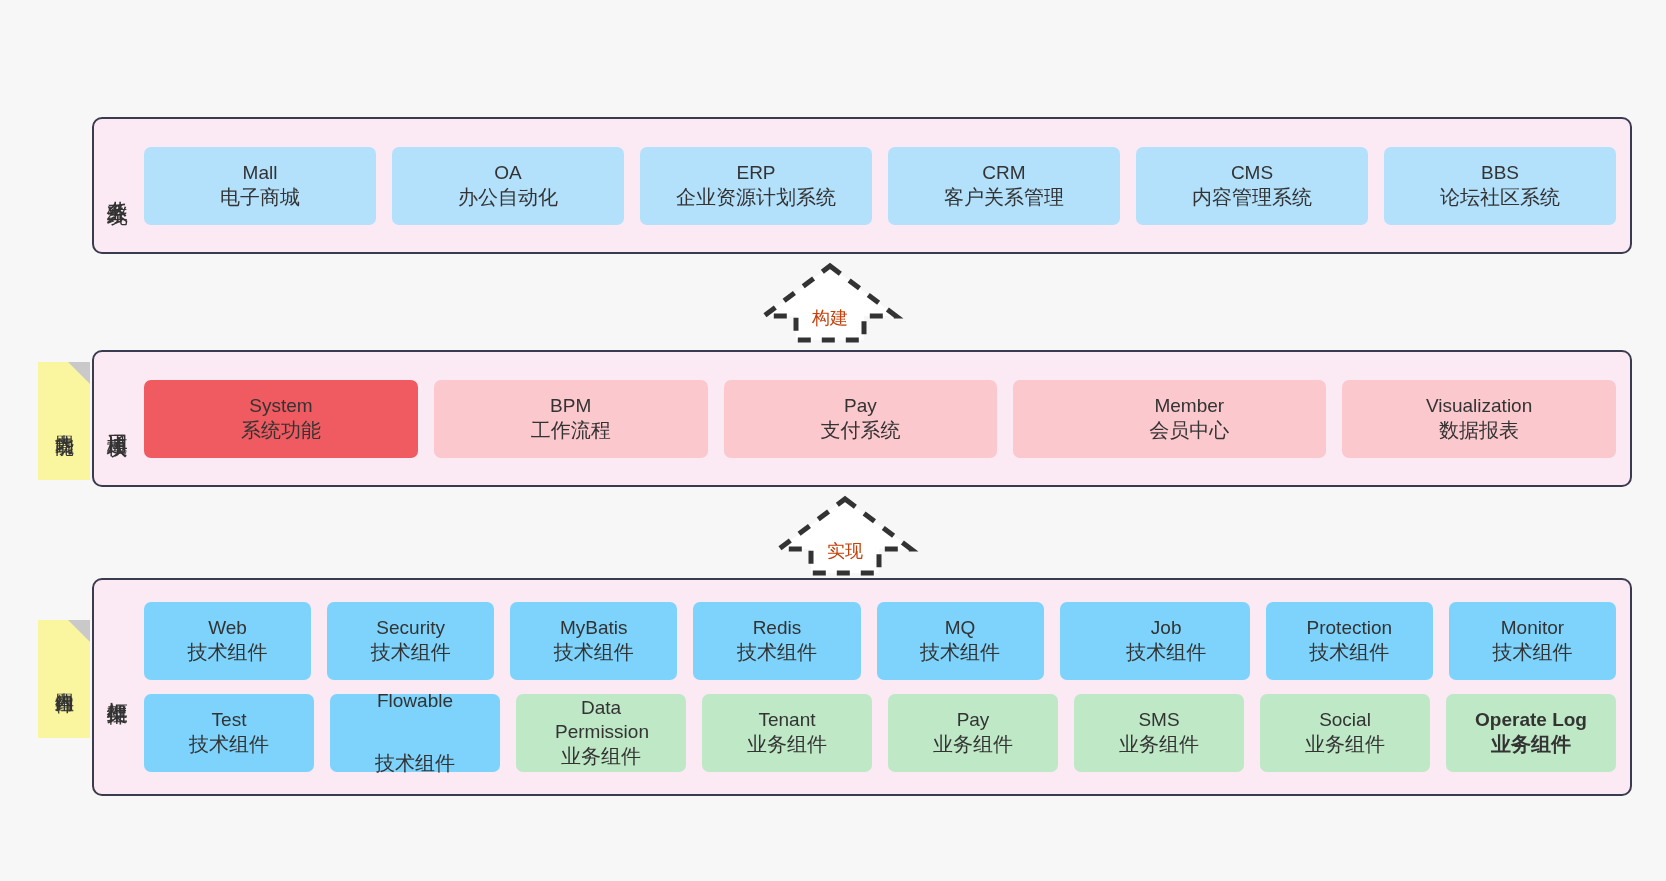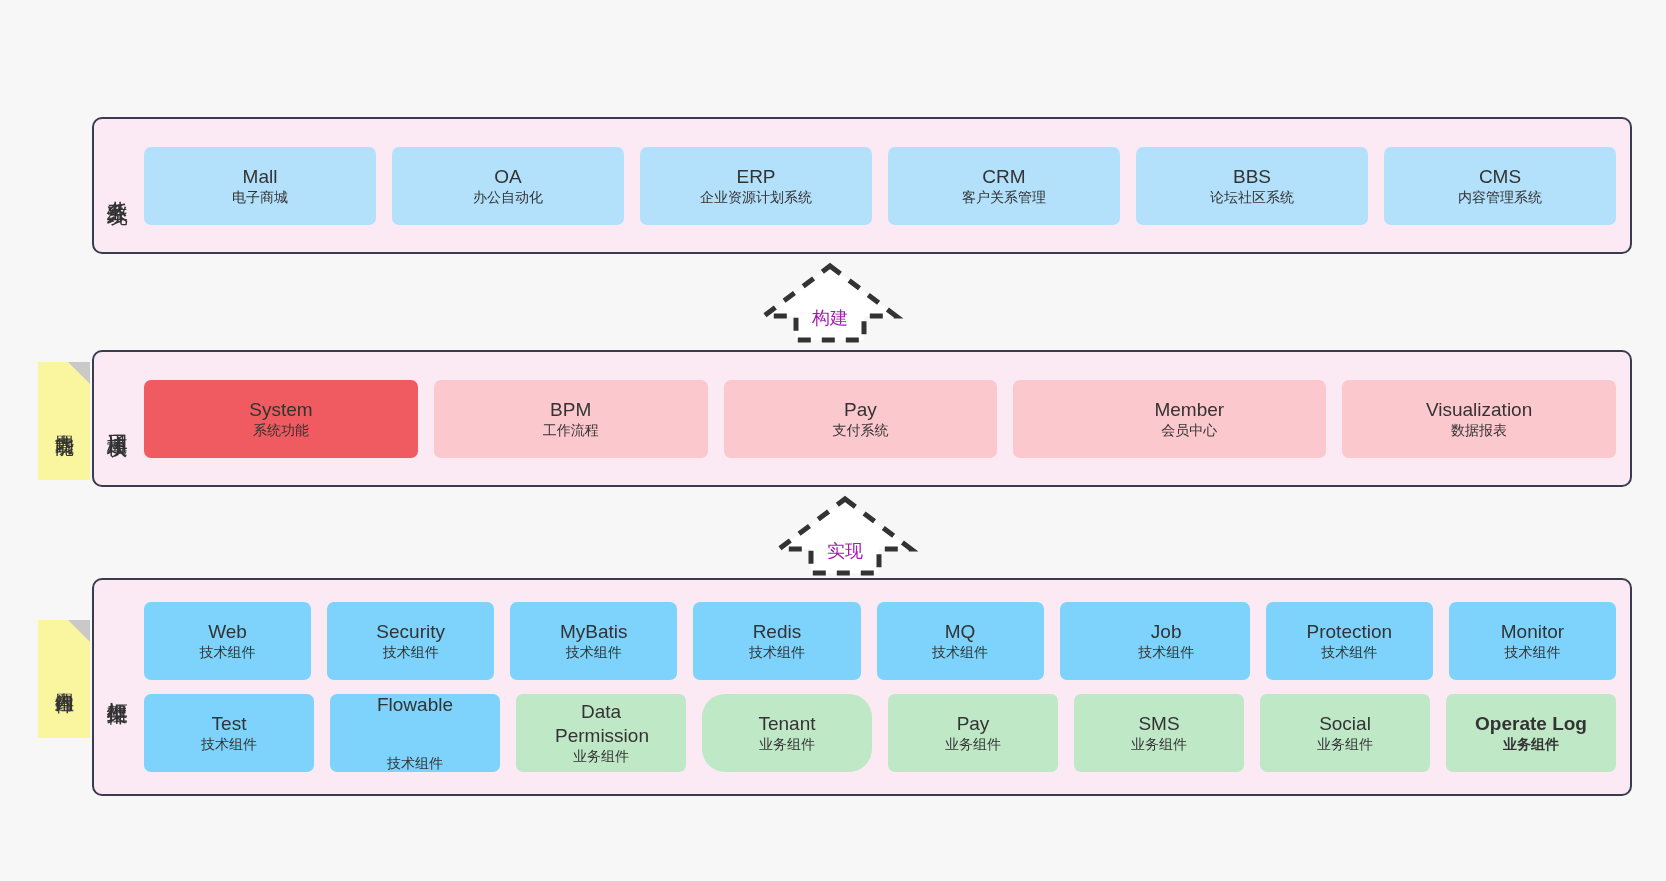--- a/index.html
+++ b/index.html
@@ -60,21 +60,21 @@
     display: flex;
     flex-direction: column;
     align-items: center;
     justify-content: center;
     text-align: center;
     line-height: 1.26;
     color: #333333;
     padding: 4px 6px;
   }
   .cell .t-en { font-size: 19px; }
-  .cell .t-cn { font-size: 14px; }
+  .cell .t-cn { font-size: 20px; }
 
   
   .c-blue       { background: #b3e0fb; }
   .c-red        { background: #ef5b60; }
   .c-pinklight  { background: #fbc8ce; }
   .c-green      { background: #7dd3fc; }
   .c-greenlight { background: #bfe8c7; }
 
   
   .note {
@@ -106,21 +106,21 @@
   .arrow {
     position: absolute;
     z-index: 2;
   }
   .arrow svg { display: block; overflow: visible; }
   .arrow-label {
     position: absolute;
     left: 0; right: 0;
     text-align: center;
     font-size: 18px;
-    color: #a21caf;
+    color: #c2410c;
     user-select: none;
     white-space: nowrap;
   }
 </style>
 </head>
 <body>
 
 <div id="stage">
 
   <div class="layer" id="layer-0" style="left:92px; top:117px; width:1540px; height:137px;">
@@ -137,26 +137,26 @@
         </div>
         <div class="cell c-blue" style="height:78px;">
           <span class="t-en">ERP</span>
           <span class="t-cn">企业资源计划系统</span>
         </div>
         <div class="cell c-blue" style="height:78px;">
           <span class="t-en">CRM</span>
           <span class="t-cn">客户关系管理</span>
         </div>
         <div class="cell c-blue" style="height:78px;">
+          <span class="t-en">CMS</span>
+          <span class="t-cn">内容管理系统</span>
+        </div>
+        <div class="cell c-blue" style="height:78px;">
           <span class="t-en">BBS</span>
           <span class="t-cn">论坛社区系统</span>
-        </div>
-        <div class="cell c-blue" style="height:78px;">
-          <span class="t-en">CMS</span>
-          <span class="t-cn">内容管理系统</span>
         </div>
       </div>
     </div>
   </div>
 
   <div class="arrow" id="arrow-build" style="left:760px; top:262px; width:140px; height:80px;">
     <svg width="140" height="80" viewBox="0 0 140 80" aria-hidden="true">
       <path d="M70 4 L136 54 L104 54 L104 78 L36 78 L36 54 L4 54 Z" fill="#ffffff" stroke="#333333" stroke-width="5" stroke-dasharray="13 11" stroke-linejoin="miter"></path>
     </svg>
     <div class="arrow-label" style="top:44px;">构建</div>
@@ -250,21 +250,21 @@
           <span class="t-cn">技术组件</span>
         </div>
         <div class="cell c-green" style="height:78px;gap:38px;">
           <span class="t-en">Flowable</span>
           <span class="t-cn">技术组件</span>
         </div>
         <div class="cell c-greenlight" style="height:78px;">
           <span class="t-en" style="max-width:92px;">Data Permission</span>
           <span class="t-cn">业务组件</span>
         </div>
-        <div class="cell c-greenlight" style="height:78px;border-radius:23px;">
+        <div class="cell c-greenlight" style="height:78px;">
           <span class="t-en">Tenant</span>
           <span class="t-cn">业务组件</span>
         </div>
         <div class="cell c-greenlight" style="height:78px;">
           <span class="t-en">Pay</span>
           <span class="t-cn">业务组件</span>
         </div>
         <div class="cell c-greenlight" style="height:78px;">
           <span class="t-en">SMS</span>
           <span class="t-cn">业务组件</span>

